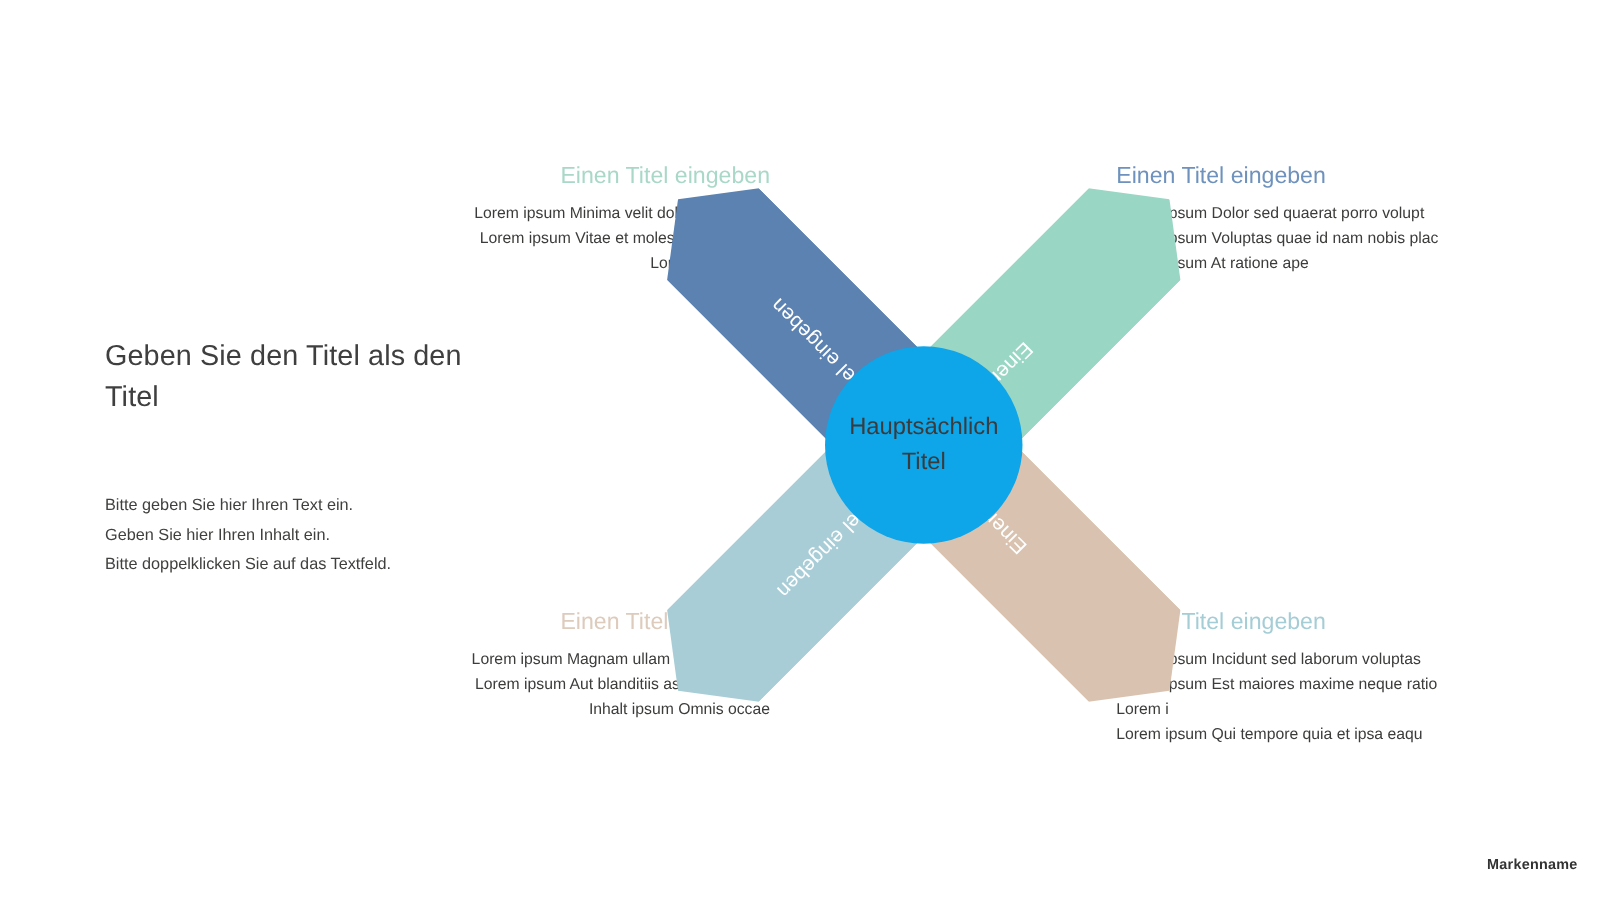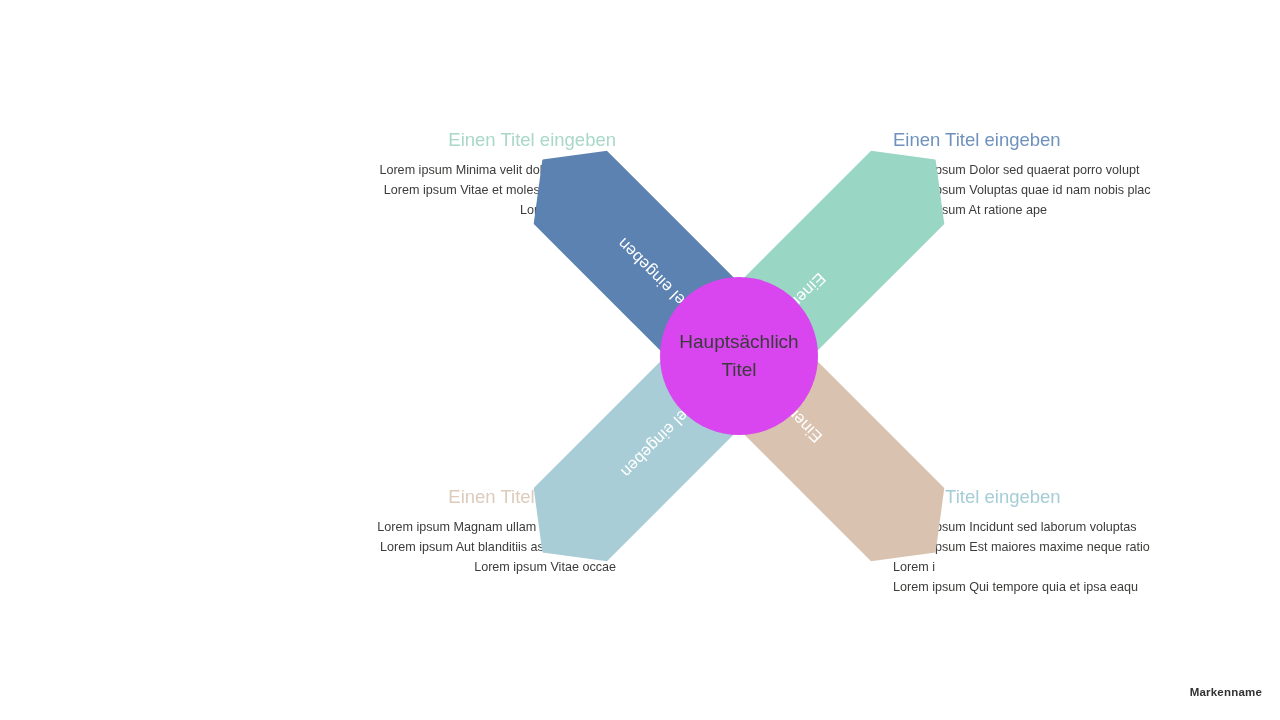--- a/index.html
+++ b/index.html
@@ -116,21 +116,21 @@
   #banner-lblue { transform: rotate(45deg);   z-index: 1; }
   #center-hub {
     position: absolute;
     left: 739px;
     top: 356px;
     width: 158px;
     height: 158px;
     margin-left: -79px;
     margin-top: -79px;
     border-radius: 50%;
-    background: #d946ef;
+    background: #0ea5e9;
     z-index: 9;
     display: flex;
     align-items: center;
     justify-content: center;
     text-align: center;
   }
   #center-hub .hub-text {
     font-size: 19px;
     line-height: 28px;
     color: #3b3b3b;
@@ -146,40 +146,48 @@
     font-weight: bold;
     color: #333333;
     letter-spacing: 0.2px;
   }
 </style>
 </head>
 <body>
 
 <div id="slide">
 
+  <div class="intro">
+    <div class="intro-title">Geben Sie den Titel als den Titel</div>
+    <div class="intro-body">
+      <div>Bitte geben Sie hier Ihren Text ein.</div>
+      <div>Geben Sie hier Ihren Inhalt ein.</div>
+      <div>Bitte doppelklicken Sie auf das Textfeld.</div>
+    </div>
+  </div>
 
   <div class="block left" id="block-tl">
     <div class="block-title" style="color: rgb(169, 216, 200);">Einen Titel eingeben</div>
     <div class="block-line">Lorem ipsum Minima velit dolorem ex nem</div>
     <div class="block-line">Lorem ipsum Vitae et molestias reiciendis</div>
     <div class="block-line">Lorem ipsum Rat</div>
   </div>
 
   <div class="block right" id="block-tr">
     <div class="block-title" style="color: rgb(110, 146, 189);">Einen Titel eingeben</div>
     <div class="block-line">Lorem ipsum Dolor sed quaerat porro volupt</div>
     <div class="block-line">Lorem ipsum Voluptas quae id nam nobis plac</div>
     <div class="block-line">Lorem ipsum At ratione ape</div>
   </div>
 
   <div class="block left" id="block-bl">
     <div class="block-title" style="color: rgb(221, 203, 188);">Einen Titel eingeben</div>
     <div class="block-line">Lorem ipsum Magnam ullam consequuntur</div>
     <div class="block-line">Lorem ipsum Aut blanditiis assumenda dol</div>
-    <div class="block-line">Lorem ipsum Vitae occae</div>
+    <div class="block-line">Inhalt ipsum Omnis occae</div>
   </div>
 
   <div class="block right" id="block-br">
     <div class="block-title" style="color: rgb(165, 205, 214);">Einen Titel eingeben</div>
     <div class="block-line">Lorem ipsum Incidunt sed laborum voluptas</div>
     <div class="block-line">Lorem ipsum Est maiores maxime neque ratio</div>
     <div class="block-line">Lorem i</div>
     <div class="block-line">Lorem ipsum Qui tempore quia et ipsa eaqu</div>
   </div>
 

